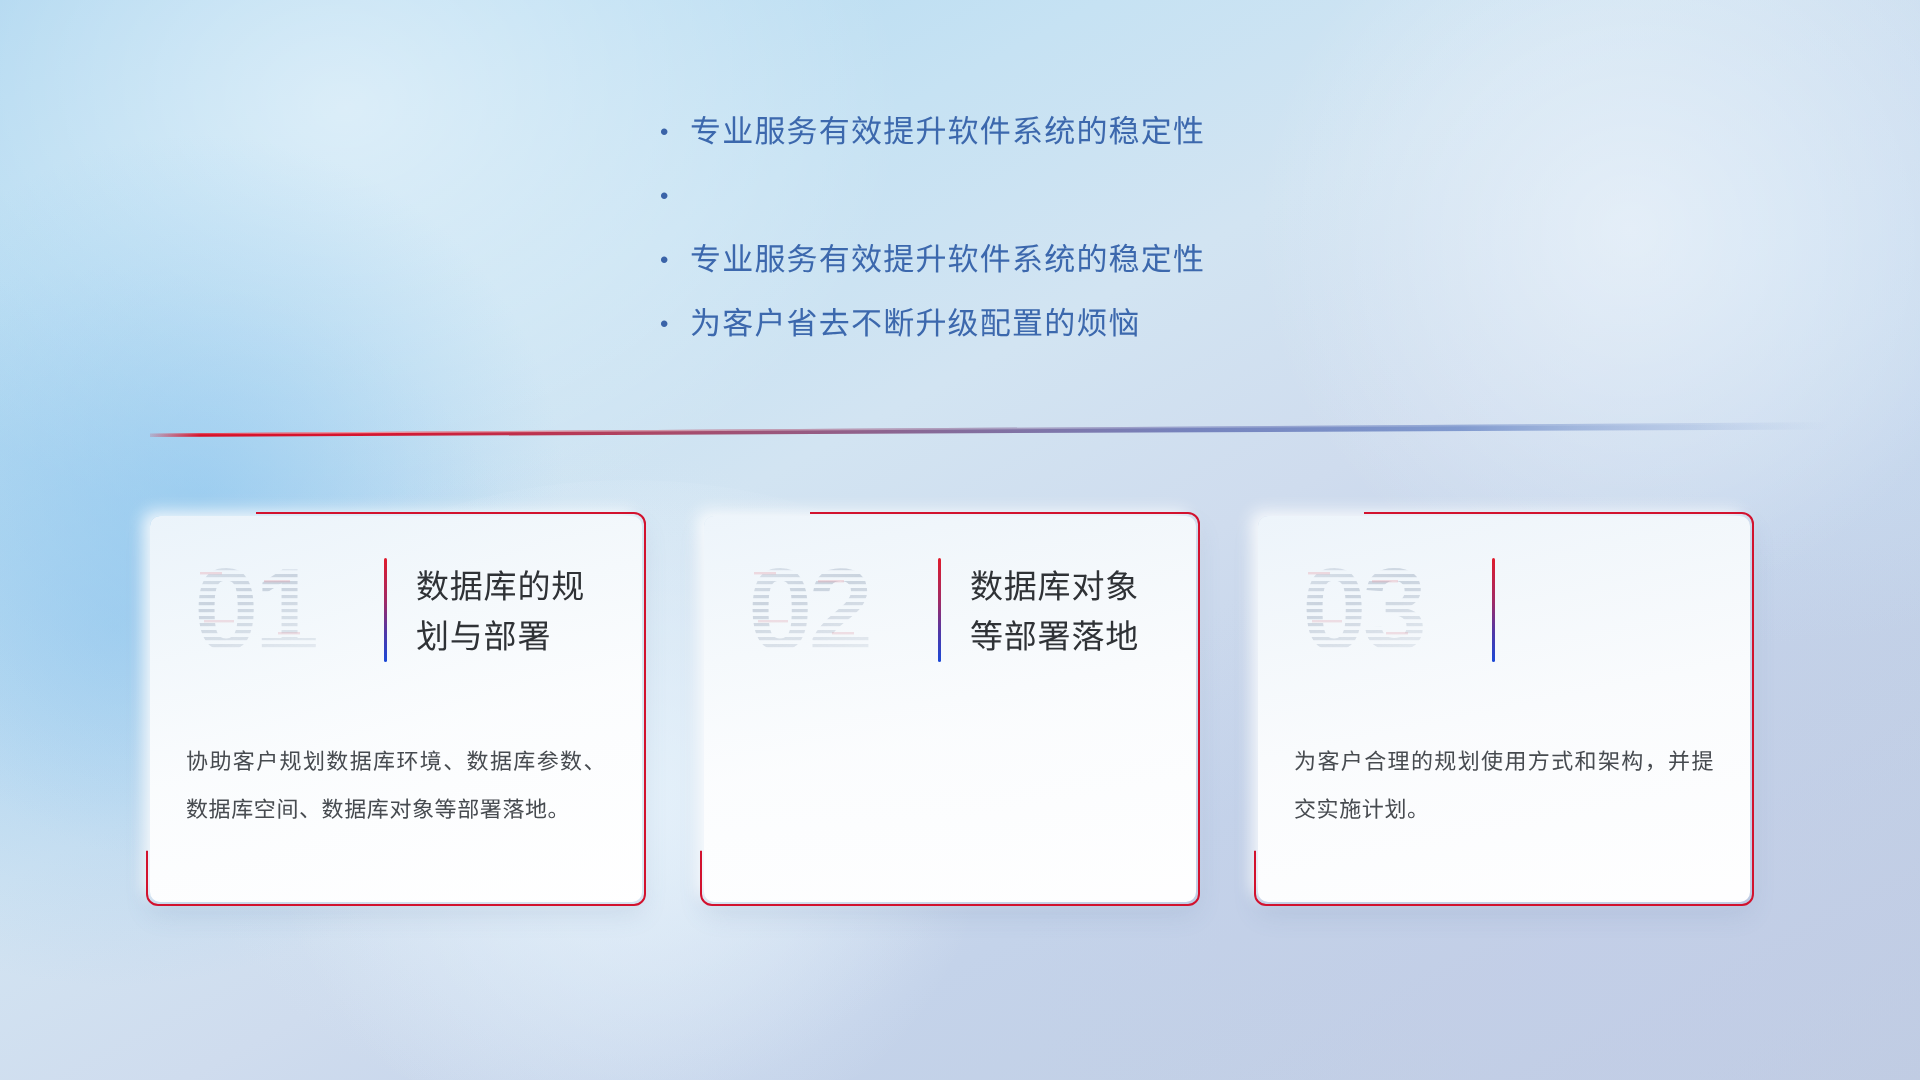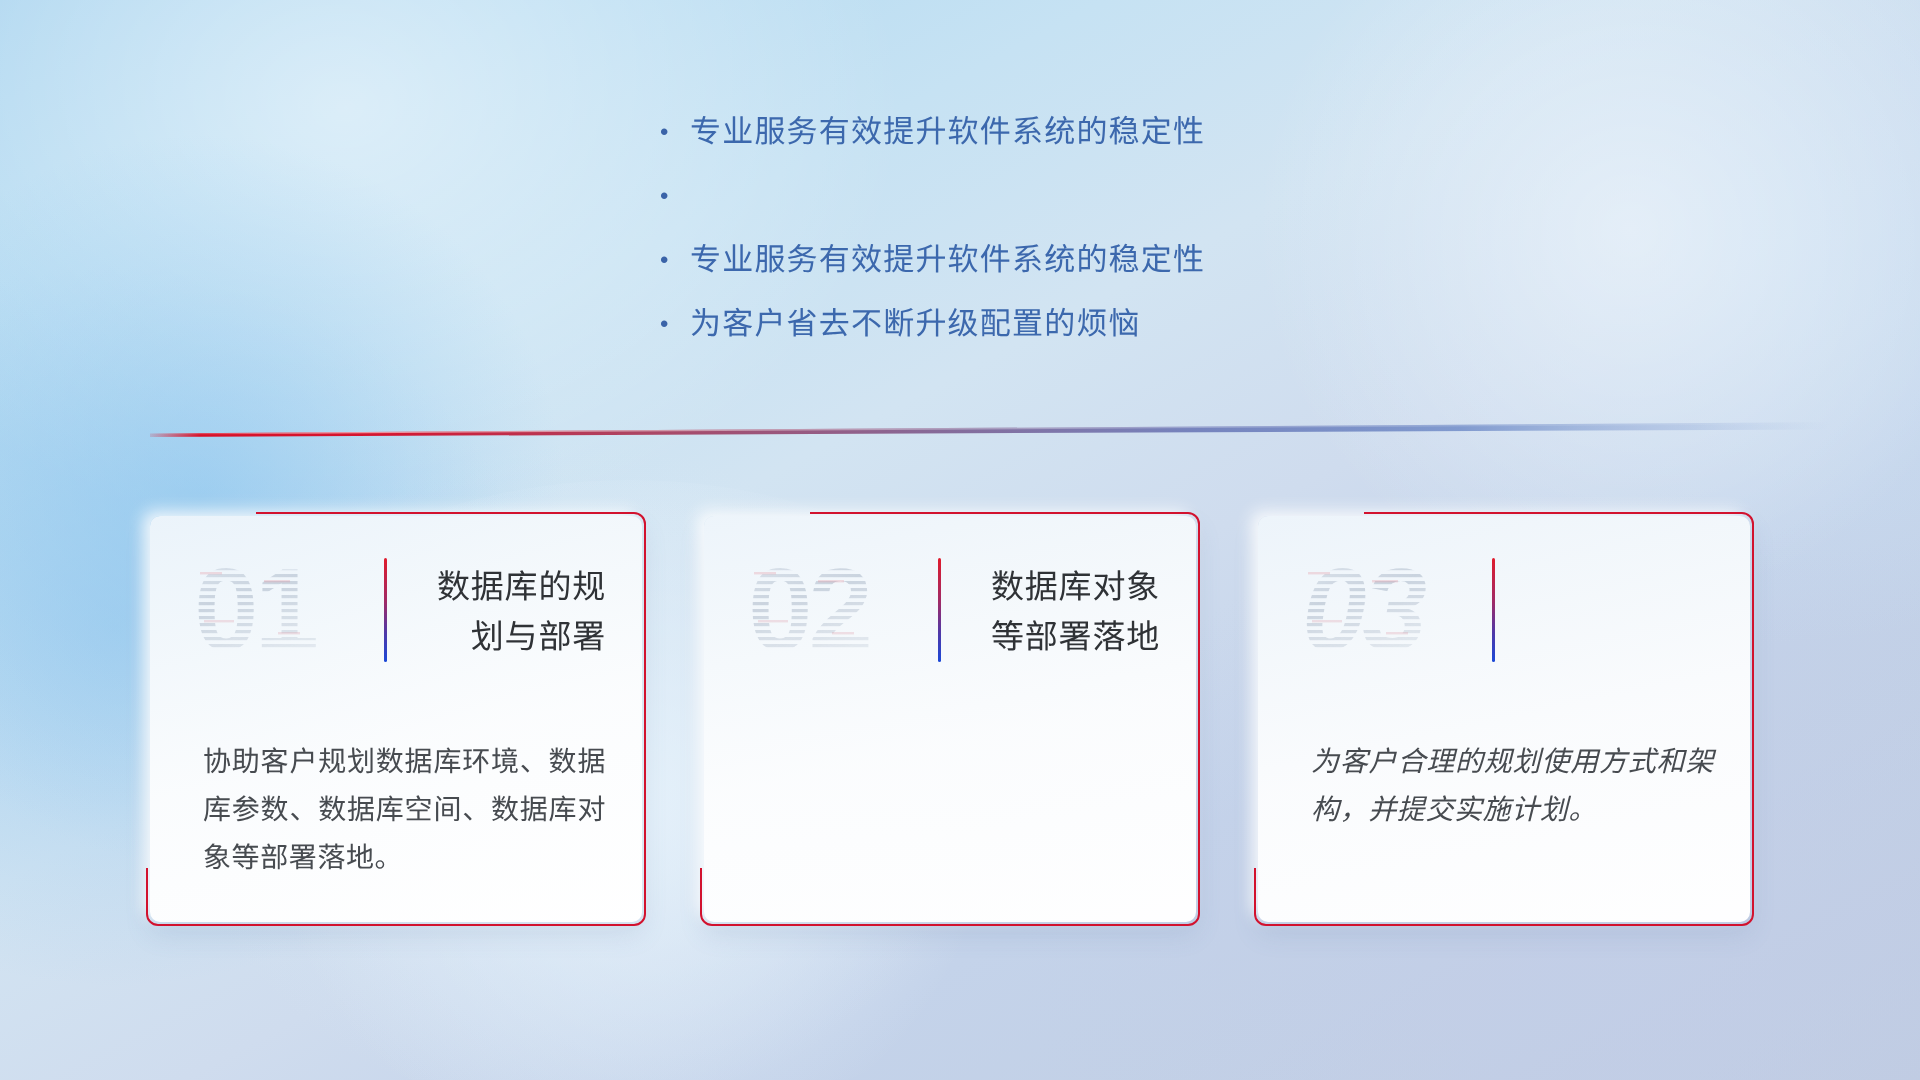--- a/index.html
+++ b/index.html
@@ -107,29 +107,28 @@
   .card::after {
     content:"";
     position:absolute;
     left:-4px; top:-4px; right:-4px; bottom:-4px;
     border-radius:12px;
     border:2.2px solid #d2122e;
     clip-path:polygon(22% 0%, 100% 0%, 100% 100%, 0% 100%, 0% 86%, 6% 86%, 6% 94%, 94% 94%, 94% 6%, 22% 6%);
     pointer-events:none;
   }
   .card-1, .card-2 { min-height:386px; }
-  .card-3 { min-height:386px;font-style:italic; }
+  .card-3 { min-height:386px; }
 
   
   .card-head {
     position:relative;
     height:124px;
     display:flex;
     align-items:center;
-    text-align:right;
   }
   .card-number {
     position:absolute;
     left:8px; top:-4px;
     width:146px; height:124px;
     pointer-events:none;
     opacity:0.85;
   }
   .card-number svg { display:block; width:100%; height:100%; }
 
@@ -145,26 +144,25 @@
     font-size:33px;
     line-height:50px;
     color:#2f3236;
     font-weight:400;
     letter-spacing:0.8px;
   }
 
   
   .card-body {
     margin-top:64px;
-    font-size:28px;
+    font-size:22px;
     line-height:48px;
     color:#474b50;
     letter-spacing:0.6px;
     text-align:justify;
-    margin-left:17px;
   }
 </style>
 </head>
 <body>
 
 <div class="slide">
 
   <div class="glow-a"></div>
   <div class="glow-b"></div>
   <div class="glow-c"></div>

